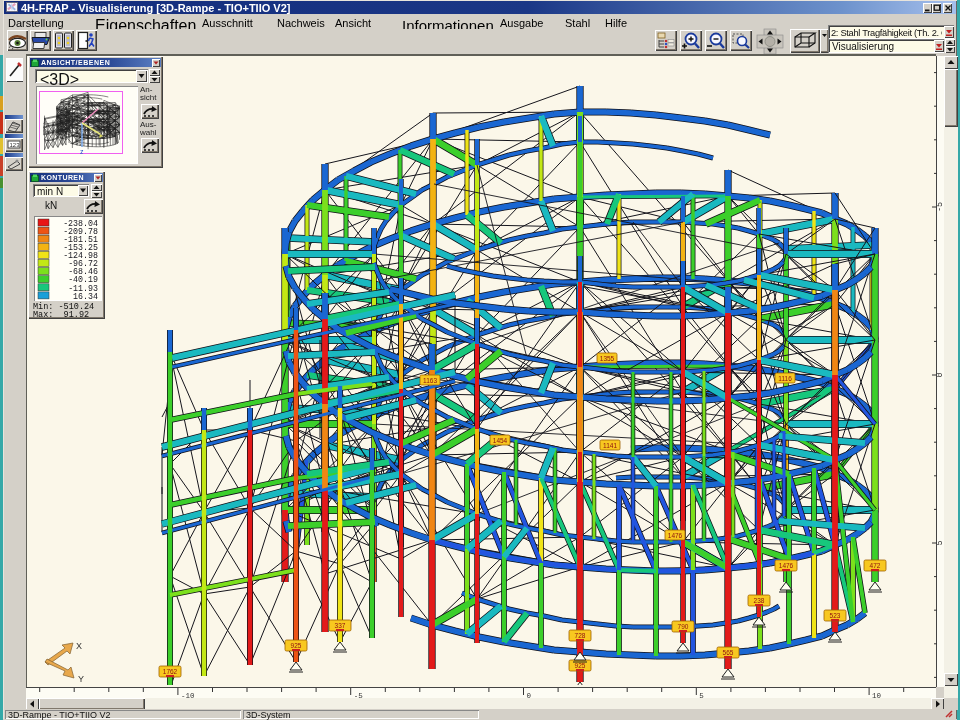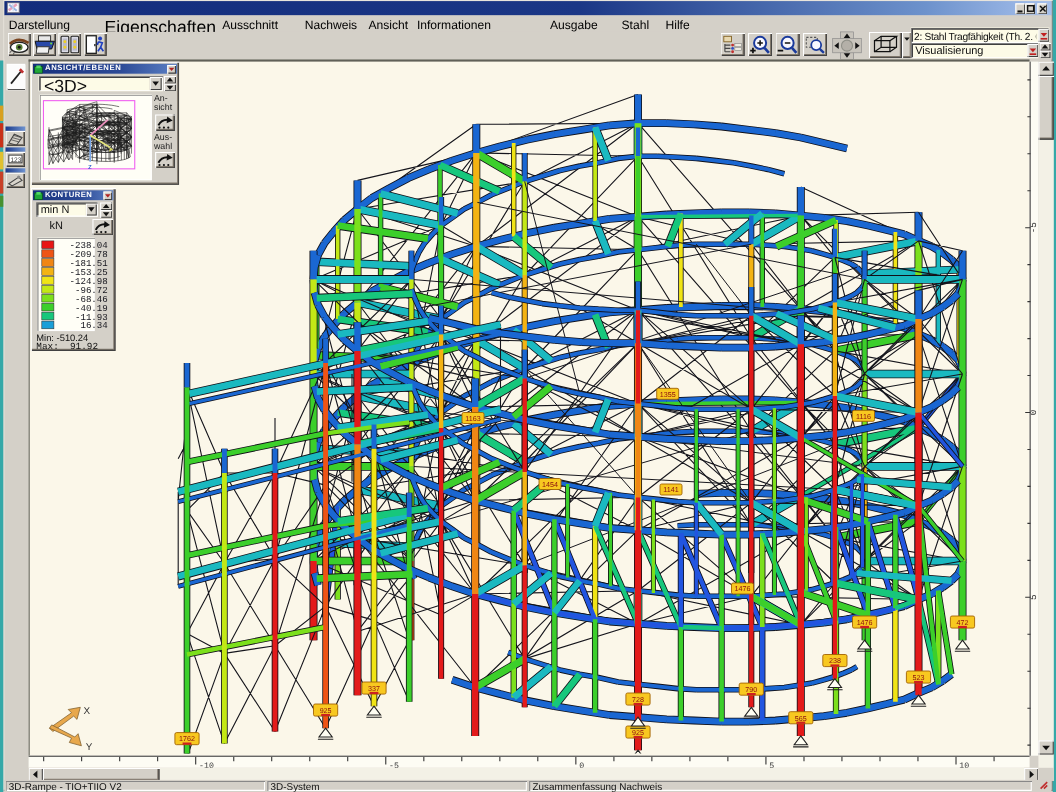--- a/index.html
+++ b/index.html
@@ -25,20 +25,21 @@
 <div class="abs" style="left:0;top:156px;width:3px;height:20px;background:#c84028"></div>
 <div class="abs" style="left:0;top:178px;width:3px;height:10px;background:#489030"></div>
 
 <div class="tb" style="left:4px;top:1px;width:952px;height:13px"></div>
 <svg class="abs" style="left:6px;top:2px" width="13" height="11" viewBox="0 0 14 12">
       <rect x="0.5" y="0.5" width="12" height="10" fill="#f8f8fc" stroke="#667"></rect>
       <path d="M2 8 L10 2" stroke="#e8a0b8" stroke-width="2.5"></path>
       <path d="M2.5 2.5 L10 8.5" stroke="#9ab4e0" stroke-width="2"></path>
       <path d="M6 1.5 L6.5 9" stroke="#c8d8f0" stroke-width="1.2"></path>
     </svg>
+<div class="abs" style="left:21px;top:2px;font-size:11px;font-weight:bold;color:#ffffff;letter-spacing:0px">4H-FRAP - Visualisierung [3D-Rampe - TIO+TIIO V2]</div>
 <div class="cbtn" style="left:923px;top:3px;width:9px;height:10px">
       <svg width="10" height="10">
         <rect x="2" y="6.5" width="4.5" height="1.8" fill="#111"></rect>
       </svg>
     </div>
 <div class="cbtn" style="left:932px;top:3px;width:9px;height:10px">
       <svg width="10" height="10">
         <rect x="2.2" y="2.2" width="5.5" height="5" fill="none" stroke="#111" stroke-width="1.3"></rect>
       </svg>
     </div>
@@ -47,21 +48,21 @@
         <path d="M2.5 2.5 L7.5 7.5 M7.5 2.5 L2.5 7.5" stroke="#111" stroke-width="1.4"></path>
       </svg>
     </div>
 
 <div class="abs" style="left:4px;top:14px;width:952px;height:15px;background:#d4d0c8"></div>
 <div class="abs t7" style="left:8px;top:17px;font-size:11px;color:#000">Darstellung</div>
 <div class="abs t7" style="left:95px;top:17px;font-size:16px;color:#000">Eigenschaften</div>
 <div class="abs t7" style="left:202px;top:17px;font-size:11px;color:#000">Ausschnitt</div>
 <div class="abs t7" style="left:277px;top:17px;font-size:11px;color:#000">Nachweis</div>
 <div class="abs t7" style="left:335px;top:17px;font-size:11px;color:#000">Ansicht</div>
-<div class="abs t7" style="left:379px;top:17px;font-size:11px;color:#000">Informationen</div>
+<div class="abs t7" style="left:402px;top:17px;font-size:15px;color:#000">Informationen</div>
 <div class="abs t7" style="left:500px;top:17px;font-size:11px;color:#000">Ausgabe</div>
 <div class="abs t7" style="left:565px;top:17px;font-size:11px;color:#000">Stahl</div>
 <div class="abs t7" style="left:605px;top:17px;font-size:11px;color:#000">Hilfe</div>
 
 <div class="abs" style="left:4px;top:29px;width:952px;height:25px;background:#d4d0c8"></div>
 <div class="raised abs" style="left:7px;top:30px;width:21px;height:21px">
 <svg width="21" height="21" viewBox="0 0 21 21">
         <path d="M2 10 Q9 3 19 9" fill="none" stroke="#7a4420" stroke-width="2.4"></path>
         <ellipse cx="10.5" cy="13" rx="8" ry="4.6" fill="#fff" stroke="#222" stroke-width="1.2"></ellipse>
         <circle cx="10.5" cy="13" r="3" fill="#5a8038"></circle>
@@ -573,23 +574,20 @@
     </div>
 <div class="abs" style="left:944px;top:698px;width:14px;height:12px;background:#d4d0c8"></div>
 
 <div class="abs" style="left:4px;top:709px;width:952px;height:11px;background:#d4d0c8"></div>
 <div class="abs" style="left:5px;top:710px;width:236px;height:9px;box-shadow:inset 1px 1px 0 #888,inset -1px -1px 0 #fff">
       <div style="font-size:9px;color:#111;padding-left:3px;line-height:10px">3D-Rampe - TIO+TIIO V2</div>
     </div>
 <div class="abs" style="left:243px;top:710px;width:236px;height:9px;box-shadow:inset 1px 1px 0 #888,inset -1px -1px 0 #fff">
       <div style="font-size:9px;color:#111;padding-left:3px;line-height:10px">3D-System</div>
     </div>
-<div class="abs" style="left:481px;top:710px;width:457px;height:9px;box-shadow:inset 1px 1px 0 #888,inset -1px -1px 0 #fff">
-      <div style="font-size:9px;color:#111;padding-left:3px;line-height:10px">Zusammenfassung Nachweis</div>
-    </div>
 <svg class="abs" style="left:944px;top:710px" width="11" height="9">
       <path d="M2 7 L8 1 M5 7 L8 4" stroke="#c03030" stroke-width="1.5"></path>
     </svg>
 
 <div class="raised abs" style="left:6px;top:58px;width:17px;height:24px;background:#fff">
       <svg width="18" height="24">
         <rect x="1" y="1" width="16" height="22" fill="#fcfcfc"></rect>
         <path d="M4 18 L13 7" stroke="#222" stroke-width="1.6"></path>
         <path d="M12 5 L15 8" stroke="#c03030" stroke-width="2.5"></path>
       </svg>
@@ -711,21 +709,21 @@
 <div class="abs" style="left:45px;top:200px;font-size:10px;color:#101010">kN</div>
 <div class="raised abs" style="left:84px;top:199px;width:19px;height:15px">
       <svg width="18" height="15" viewBox="0 0 18 15">
         <path d="M3 10 Q6 4 13 5" fill="none" stroke="#111" stroke-width="1.8"></path>
         <path d="M11 2 L16 5.5 L10.5 8 Z" fill="#111"></path>
         <circle cx="4" cy="12" r="1" fill="#111"></circle>
         <circle cx="8" cy="12" r="1" fill="#111"></circle>
         <circle cx="12" cy="12" r="1" fill="#111"></circle>
       </svg>
     </div>
-<div class="abs" style="left:34px;top:216px;width:52px;height:85px;background:#fffef6;box-shadow:inset 1px 1px 0 #888,inset -1px -1px 0 #fff">
+<div class="abs" style="left:34px;top:216px;width:68px;height:85px;background:#fffef6;box-shadow:inset 1px 1px 0 #888,inset -1px -1px 0 #fff">
       <svg width="68" height="85" viewBox="0 0 68 85">
         <rect x="4" y="3.0" width="11" height="7" fill="#e81616" stroke="#303030" stroke-width="0.5"></rect>
         <text x="64" y="9.7" font-size="8.3" text-anchor="end" fill="#16161e" font-family="Liberation Mono,monospace">-238.04</text>
         <rect x="4" y="11.1" width="11" height="7" fill="#ee5415" stroke="#303030" stroke-width="0.5"></rect>
         <text x="64" y="17.8" font-size="8.3" text-anchor="end" fill="#16161e" font-family="Liberation Mono,monospace">-209.78</text>
         <rect x="4" y="19.2" width="11" height="7" fill="#f08614" stroke="#303030" stroke-width="0.5"></rect>
         <text x="64" y="25.9" font-size="8.3" text-anchor="end" fill="#16161e" font-family="Liberation Mono,monospace">-181.51</text>
         <rect x="4" y="27.3" width="11" height="7" fill="#f3b313" stroke="#303030" stroke-width="0.5"></rect>
         <text x="64" y="34.0" font-size="8.3" text-anchor="end" fill="#16161e" font-family="Liberation Mono,monospace">-153.25</text>
         <rect x="4" y="35.4" width="11" height="7" fill="#f0e416" stroke="#303030" stroke-width="0.5"></rect>
@@ -735,15 +733,15 @@
         <rect x="4" y="51.6" width="11" height="7" fill="#7ce01c" stroke="#303030" stroke-width="0.5"></rect>
         <text x="64" y="58.3" font-size="8.3" text-anchor="end" fill="#16161e" font-family="Liberation Mono,monospace">-68.46</text>
         <rect x="4" y="59.7" width="11" height="7" fill="#3ccf2b" stroke="#303030" stroke-width="0.5"></rect>
         <text x="64" y="66.4" font-size="8.3" text-anchor="end" fill="#16161e" font-family="Liberation Mono,monospace">-40.19</text>
         <rect x="4" y="67.8" width="11" height="7" fill="#17c77c" stroke="#303030" stroke-width="0.5"></rect>
         <text x="64" y="74.5" font-size="8.3" text-anchor="end" fill="#16161e" font-family="Liberation Mono,monospace">-11.93</text>
         <rect x="4" y="75.9" width="11" height="7" fill="#1a9fd8" stroke="#303030" stroke-width="0.5"></rect>
         <text x="64" y="82.6" font-size="8.3" text-anchor="end" fill="#16161e" font-family="Liberation Mono,monospace">16.34</text>
       </svg>
     </div>
-<div class="abs" style="left:33px;top:302px;font-size:8.5px;color:#111;font-family:Liberation Sans, sans-serif">Min: -510.24</div>
+<div class="abs" style="left:33px;top:302px;font-size:8.5px;color:#111;font-family:Liberation Mono, monospace">Min: -510.24</div>
 <div class="abs" style="left:33px;top:309.5px;font-size:8.5px;color:#111;font-family:'Liberation Mono',monospace">Max:&nbsp;  91.92</div>
 </div>
 
 </body></html>

